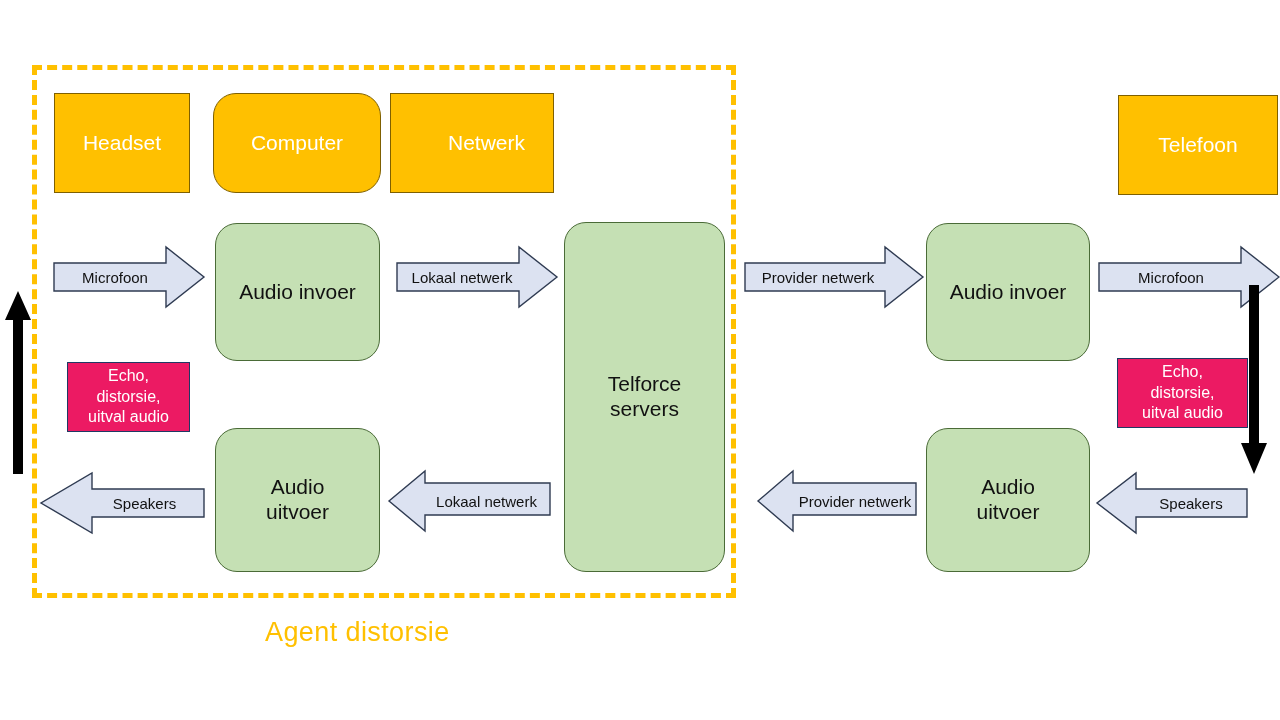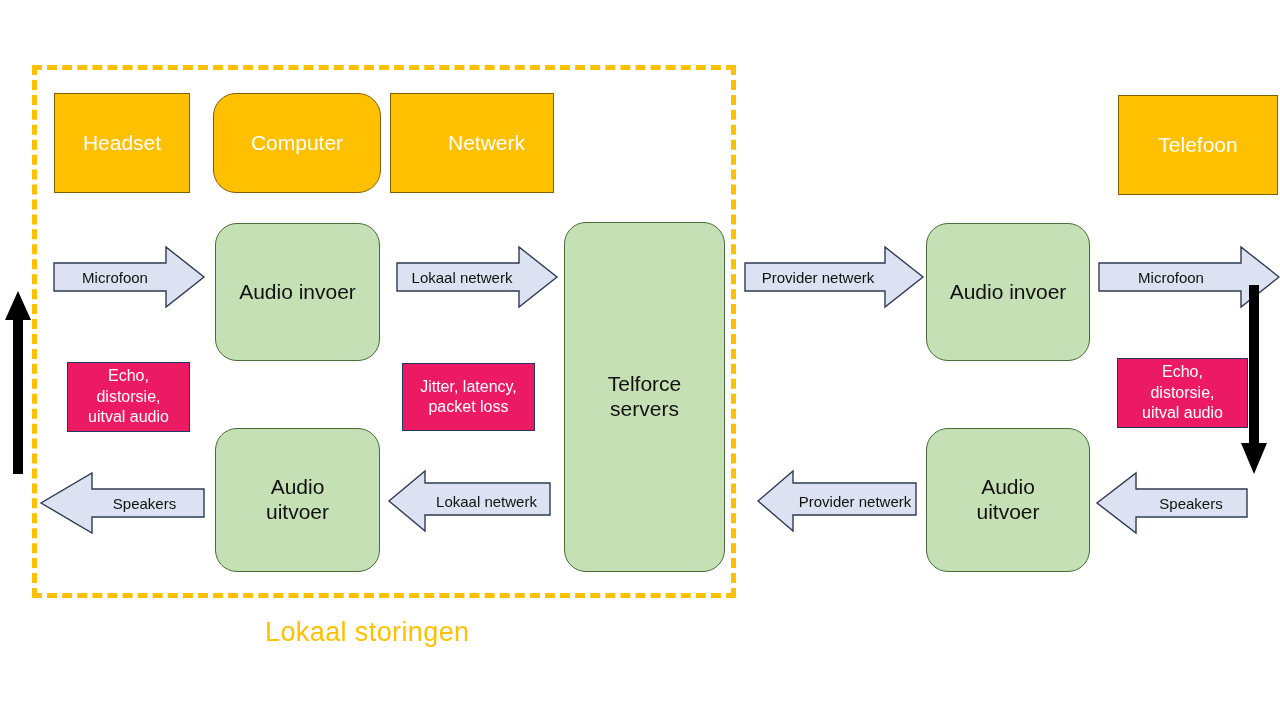--- a/index.html
+++ b/index.html
@@ -107,21 +107,21 @@
   .black-arrow svg { display: block; overflow: visible; }
   .black-arrow path { fill: #000000; }
 </style>
 </head>
 <body>
 
 <div id="canvas">
 
   <div class="dashed-zone" style="left:32px; top:65px; width:704px; height:533px;"></div>
 
-  <div class="zone-caption" style="left:265px; top:617px;">Lokaal storingen</div>
+  <div class="zone-caption" style="left:265px; top:617px;">Agent distorsie</div>
 
   <div class="node orange-box" style="left:54px; top:93px; width:136px; height:100px;">
     <span>Headset</span>
   </div>
 
   <div class="node orange-box" style="left:213px; top:93px; width:168px; height:100px;border-radius:23px;">
     <span>Computer</span>
   </div>
 
   <div class="node orange-box" style="left:390px; top:93px; width:164px; height:100px;padding-left:29px;">
@@ -154,24 +154,20 @@
     <span>Audio
 uitvoer</span>
   </div>
 
   <div class="node pink-box" style="left:67px; top:362px; width:123px; height:70px;">
     <span>Echo,
 distorsie,
 uitval audio</span>
   </div>
 
-  <div class="node pink-box" style="left:402px; top:363px; width:133px; height:68px;">
-    <span>Jitter, latency,
-packet loss</span>
-  </div>
 
   <div class="node pink-box" style="left:1117px; top:358px; width:131px; height:70px;">
     <span>Echo,
 distorsie,
 uitval audio</span>
   </div>
 
   <div class="block-arrow" style="left:53px; top:246px; width:152px; height:62px;">
     <svg width="152" height="62" viewBox="0 0 152 62" aria-hidden="true">
       <path class="arrow-body" d="M1,17 L113,17 L113,1 L151,31 L113,61 L113,45 L1,45 Z"></path>

